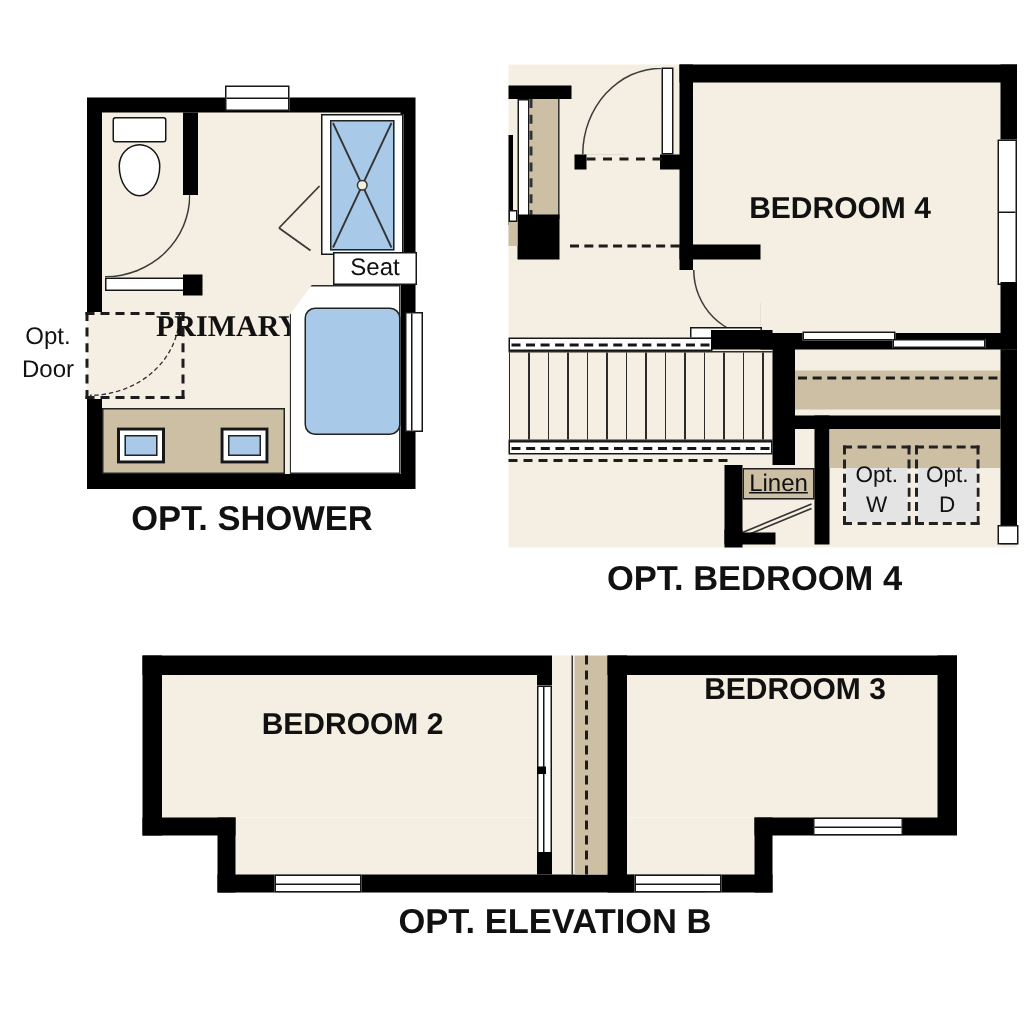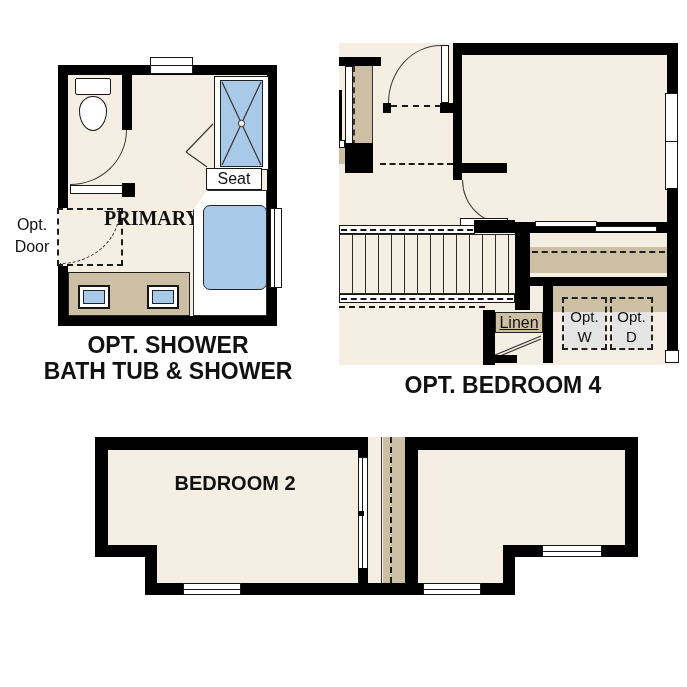--- a/index.html
+++ b/index.html
@@ -50,21 +50,21 @@
 
     <div class="white" style="left:146px;top:1px;width:55px;height:94px;">
       <div style="position:absolute;left:5px;top:3px;width:43px;height:87px;background:var(--fixture-blue,#a9c9e9);border:1px solid #222;box-sizing:border-box;">
         <svg width="41" height="85" viewBox="0 0 41 85" style="left:0;top:0;">
           <line x1="1" y1="1" x2="40" y2="84" stroke="#333" stroke-width="1.2"></line>
           <line x1="40" y1="1" x2="1" y2="84" stroke="#333" stroke-width="1.2"></line>
           <circle cx="20.5" cy="42.5" r="3.2" fill="#f5eee2" stroke="#333" stroke-width="1"></circle>
         </svg>
       </div>
     </div>
-    <div class="white lbl ctr" style="left:138px;top:93px;width:56px;height:22px;font-size:16px;line-height:20px;">
+    <div class="white lbl ctr" style="left:154px;top:93px;width:56px;height:22px;font-size:16px;line-height:20px;">
       <span>Seat</span>
     </div>
 
     <svg width="40" height="52" viewBox="0 0 40 52" style="left:112px;top:45px;">
       <line x1="6" y1="32" x2="33" y2="4" stroke="#3a3a3a" stroke-width="1.2"></line>
       <line x1="6" y1="32" x2="27" y2="47" stroke="#3a3a3a" stroke-width="1.2"></line>
     </svg>
 
     <div class="abs" style="left:125px;top:115px;width:74px;height:126px;background:#fff;border:1px solid #2b2b2b;box-sizing:border-box;clip-path:polygon(20% 0,100% 0,100% 100%,0 100%,0 16%);"></div>
     <div class="abs" style="left:135px;top:130px;width:64px;height:85px;background:var(--fixture-blue,#a9c9e9);border:1.5px solid #222;border-radius:7px;box-sizing:border-box;"></div>
@@ -81,21 +81,20 @@
     </div>
   </div>
 
   <div class="lbl ctr" style="left:6px;top:214px;width:52px;font-size:16px;line-height:1.35;">
     <div>Opt.</div>
     <div>Door</div>
   </div>
 
   <div class="lbl title ctr" style="left:0;top:332px;width:336px;">
     <div>OPT. SHOWER</div>
-    <div>BATH TUB &amp; SHOWER</div>
   </div>
 
   <div class="beige" style="left:339px;top:43px;width:339px;height:322px;">
 
     <div class="wall" style="left:0;top:14px;width:42px;height:9px;"></div>
     <div class="white" style="left:6px;top:23px;width:8px;height:80px;"></div>
     <div class="tan" style="left:14px;top:23px;width:20px;height:80px;border-left:2px dashed #333;border-right:1px solid #333;box-sizing:border-box;"></div>
     <div class="wall" style="left:6px;top:100px;width:28px;height:30px;"></div>
     <div class="wall" style="left:0;top:47px;width:3px;height:60px;"></div>
     <div class="white" style="left:0;top:97px;width:6px;height:8px;"></div>
@@ -108,20 +107,21 @@
     <div class="dashH" style="left:52px;top:62px;width:50px;"></div>
     <div class="dashH" style="left:41px;top:120px;width:73px;"></div>
 
     <div class="wall" style="left:114px;top:0;width:9px;height:137px;"></div>
     <div class="wall" style="left:114px;top:0;width:225px;height:12px;"></div>
     <div class="wall" style="left:328px;top:0;width:11px;height:52px;"></div>
     <div class="white" style="left:326px;top:50px;width:13px;height:97px;">
       <div style="position:absolute;left:0;right:0;top:47px;height:1px;background:#161616;"></div>
     </div>
     <div class="wall" style="left:328px;top:145px;width:11px;height:45px;"></div>
+    <div class="lbl room ctr" style="left:121px;top:85px;width:200px;">BEDROOM 4</div>
 
     <div class="wall" style="left:114px;top:120px;width:54px;height:10px;"></div>
     <div class="arc" style="left:123px;top:137px;width:45px;height:45px;border-left:1.3px solid #3a3a3a;border-bottom:1.3px solid #3a3a3a;border-bottom-left-radius:100%;"></div>
     <div class="white" style="left:121px;top:175px;width:48px;height:8px;"></div>
 
     <div class="wall" style="left:168px;top:179px;width:171px;height:11px;"></div>
     <div class="white" style="left:196px;top:178px;width:62px;height:6px;"></div>
     <div class="white" style="left:256px;top:183px;width:62px;height:6px;"></div>
 
     <div class="rail" style="left:0;top:182px;width:136px;height:9px;"></div>
@@ -204,16 +204,18 @@
     <div class="wall" style="left:530px;top:0;width:13px;height:118px;"></div>
     <div class="wall" style="left:408px;top:108px;width:135px;height:12px;"></div>
     <div class="white" style="left:447px;top:108px;width:60px;height:12px;">
       <div style="position:absolute;left:0;right:0;top:5px;height:1px;background:#161616;"></div>
     </div>
     <div class="wall" style="left:408px;top:108px;width:12px;height:50px;"></div>
     <div class="wall" style="left:323px;top:146px;width:97px;height:12px;"></div>
     <div class="white" style="left:328px;top:146px;width:58px;height:12px;">
       <div style="position:absolute;left:0;right:0;top:5px;height:1px;background:#161616;"></div>
     </div>
-  </div>
-
+    <div class="lbl room ctr" style="left:335px;top:12px;width:200px;">BEDROOM 3</div>
+  </div>
+
+  <div class="lbl title ctr" style="left:170px;top:601px;width:400px;">OPT. ELEVATION B</div>
 
 </div>
 
 </body></html>

